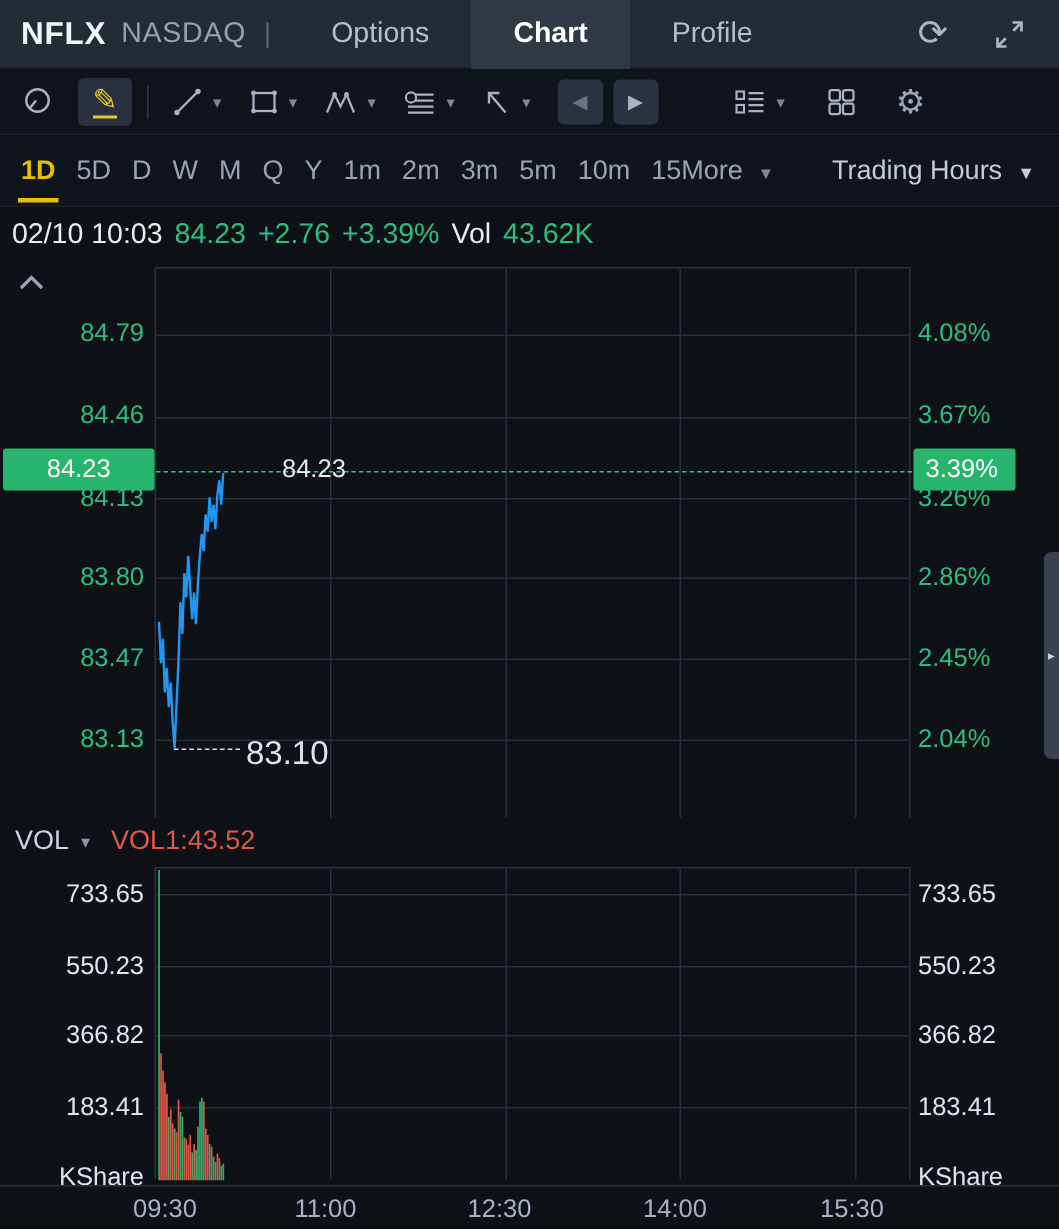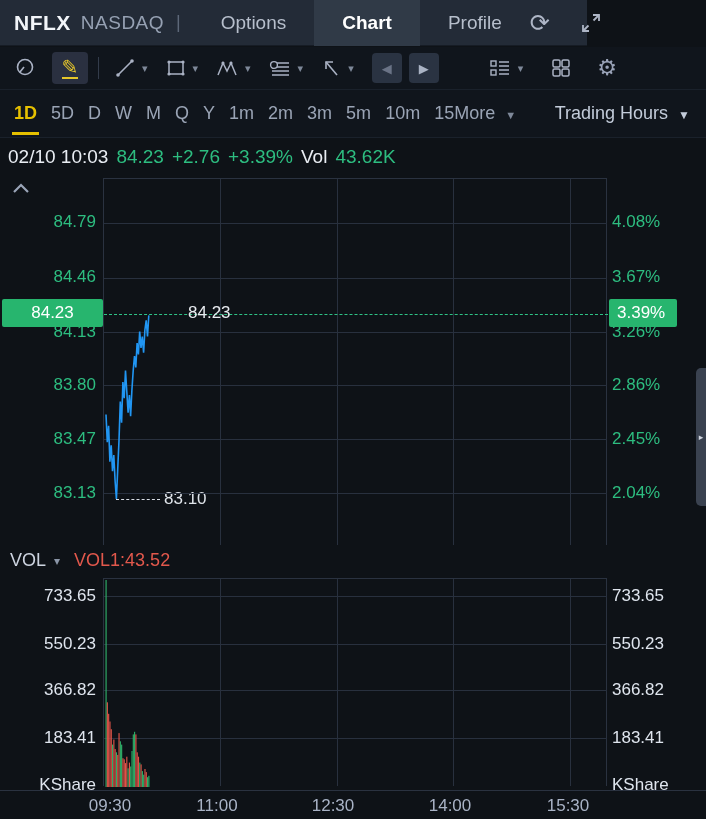--- a/index.html
+++ b/index.html
@@ -1,20 +1,20 @@
 <!DOCTYPE html>
 <html><head>
 <meta charset="utf-8">
 <style>
   html,body{margin:0;padding:0;background:#0a0d12;}
   *{box-sizing:border-box;font-family:"Liberation Sans","DejaVu Sans",sans-serif;}
   .screen{position:relative;width:706px;height:819px;background:#0e1217;overflow:hidden;color:#dce2ec;}
 
   
-  .topbar{position:absolute;left:0;top:0;width:587px;height:46px;background:#232b37;display:flex;align-items:center;border-bottom:1px solid #161c25;}
+  .topbar{position:absolute;left:0;top:0;width:706px;height:46px;background:#232b37;display:flex;align-items:center;border-bottom:1px solid #161c25;}
   .sym{font-size:21px;font-weight:bold;color:#f2f5f9;margin-left:14px;letter-spacing:.5px;}
   .exch{font-size:19px;color:#96a1b3;margin-left:10px;letter-spacing:.5px;}
   .tb-div{color:#5d6879;margin-left:12px;font-size:18px;}
   .tabs{display:flex;height:46px;margin-left:12px;}
   .tab{height:46px;line-height:46px;padding:0 28px;font-size:19px;color:#b7bfcc;cursor:pointer;}
   .tab.active{background:#303a47;color:#fff;font-weight:bold;}
   .tb-icons{margin-left:auto;display:flex;align-items:center;gap:30px;margin-right:22px;color:#aeb6c6;}
   .refresh-g{font-size:24px;line-height:24px;cursor:pointer;}
 
   
@@ -55,21 +55,21 @@
   .white-label.lft{width:96px;text-align:right;}
   .badge{position:absolute;background:#27b56e;color:#fff;font-size:17px;display:flex;align-items:center;border-radius:2px;z-index:6;}
   .badge.lft{left:2px;width:101px;justify-content:center;}
   .badge.rgt{left:609px;width:68px;padding-left:8px;}
 
   .price-plot{position:absolute;left:103px;top:178px;width:504px;height:367px;border-left:1px solid #2a3240;border-right:1px solid #2a3240;border-top:1px solid #2a3240;}
   .watermark{position:absolute;left:10px;top:95px;font-size:66px;font-weight:bold;color:#1d232c;white-space:nowrap;letter-spacing:2px;user-select:none;}
   .cur-line{position:absolute;left:0;width:504px;top:135px;border-top:1px dashed #2ec487;z-index:4;}
   .hi-label{position:absolute;left:84px;top:124px;font-size:17px;color:#e8ebf0;z-index:5;}
   .lo-dashes{position:absolute;left:12px;top:320px;width:44px;border-top:1px dashed #d8dde6;}
-  .lo-label{position:absolute;left:60px;top:310px;font-size:17px;color:#dfe4ea;}
+  .lo-label{position:absolute;left:60px;top:310px;font-size:22px;color:#dfe4ea;}
   .pane-chevron{position:absolute;left:12px;top:183px;color:#9aa5b8;cursor:pointer;}
   .drawer{position:absolute;left:696px;top:368px;width:10px;height:138px;background:#3a4250;border-radius:5px 0 0 5px;display:flex;align-items:center;justify-content:center;color:#cfd5df;font-size:9px;cursor:pointer;z-index:8;}
 
   .vol-header{position:absolute;left:10px;top:550px;display:flex;align-items:center;font-size:18px;}
   .vol-title{color:#cdd4e0;}
   .vol-caret{font-size:12px;color:#8b96a8;margin-left:8px;cursor:pointer;}
   .vol-ind{color:#e2584c;margin-left:14px;}
   .vol-plot{position:absolute;left:103px;top:578px;width:504px;height:208px;border-left:1px solid #2a3240;border-right:1px solid #2a3240;border-top:1px solid #2a3240;}
 
   .xaxis{position:absolute;left:0;top:790px;width:706px;height:29px;border-top:1px solid #2a3240;}

